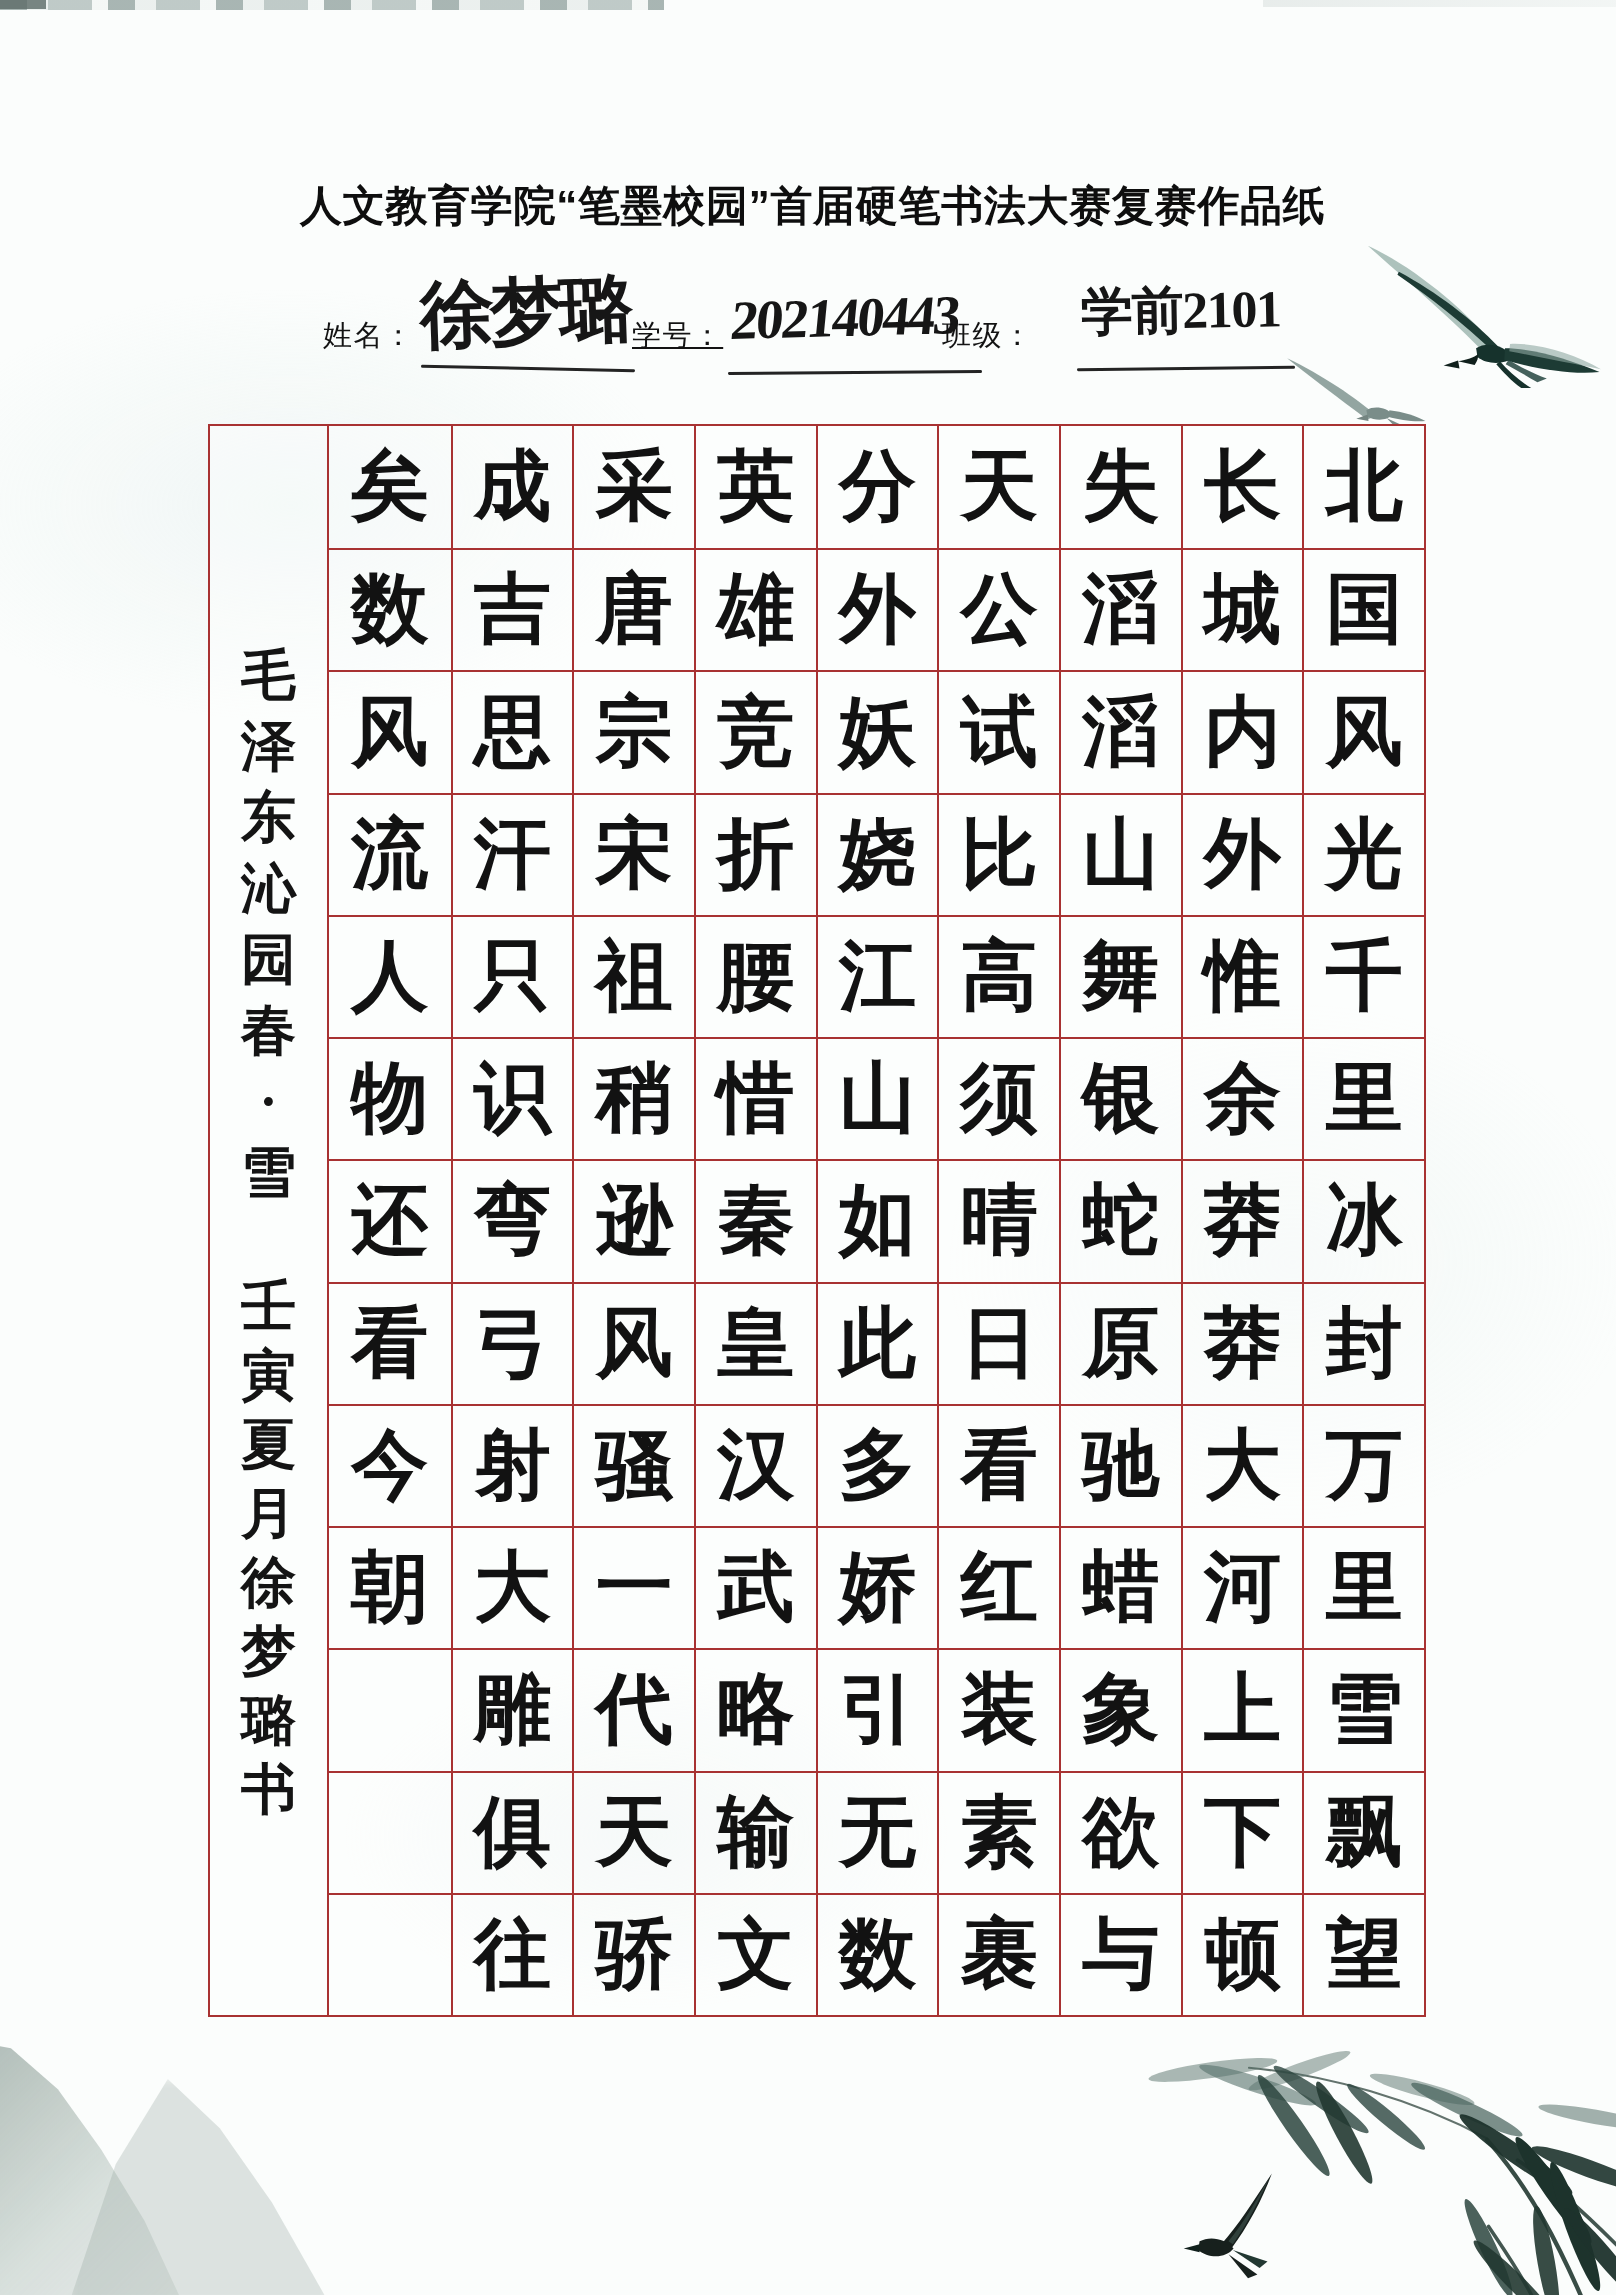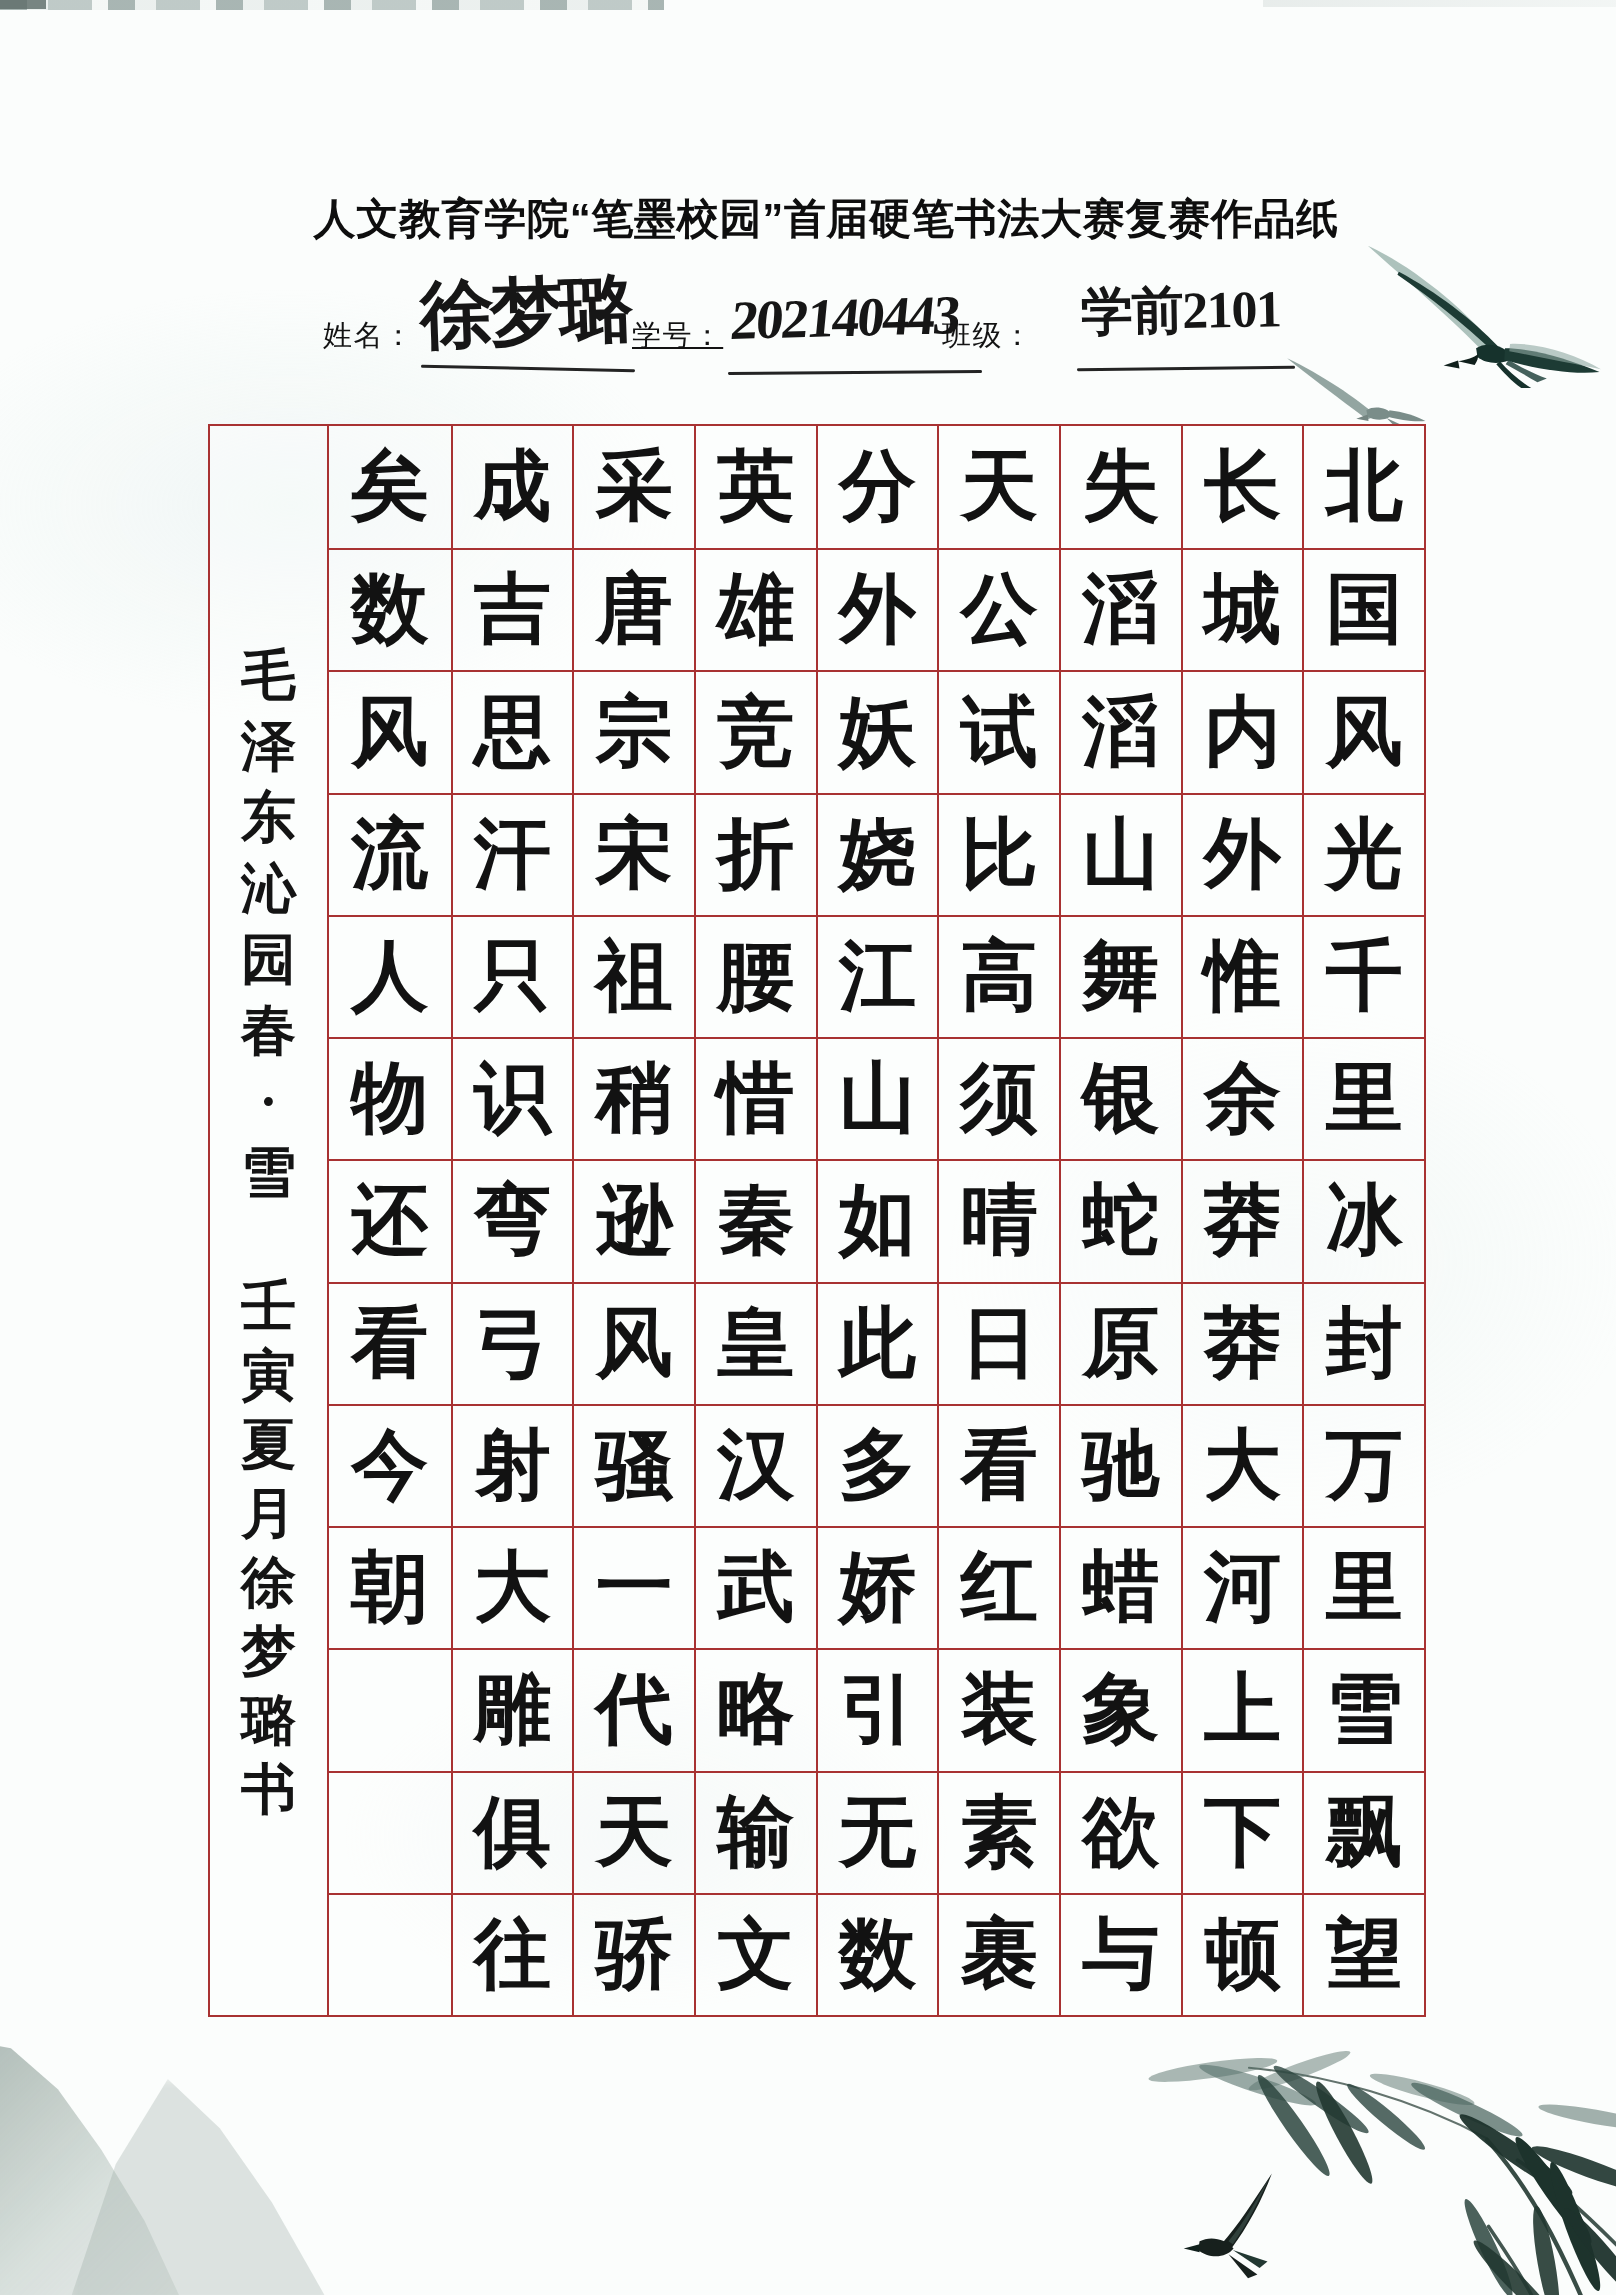--- a/index.html
+++ b/index.html
@@ -20,22 +20,22 @@
       rgba(104,126,122,.75) 0 27.4px, rgba(168,184,180,.25) 27.4px 48px,
       rgba(118,140,136,.6) 48px 92px, rgba(190,202,199,.15) 92px 108px);
   }
   .edge-smudge-top-right{
     position:absolute;left:1263px;top:0;width:354px;height:7.2px;opacity:.35;
     background:linear-gradient(90deg, rgba(140,158,154,.5), rgba(170,184,180,.3));
   }
   .edge-corner-dark{position:absolute;left:0;top:0;width:46px;height:8.7px;background:#5b6a66;opacity:.8;}
   
   .doc-title{
-    position:absolute;left:300px;top:193px;width:1039px;height:52px;
-    font-size:42px;line-height:52px;font-weight:bold;text-align:right;
+    position:absolute;left:300px;top:180px;width:1039px;height:52px;
+    font-size:42px;line-height:52px;font-weight:bold;text-align:left;
     letter-spacing:0.7px;color:#0e0e0e;
   }
   .form-label{position:absolute;top:316px;font-size:29px;line-height:38px;color:#131313;letter-spacing:1.4px;}
   .hand{font-family:"Liberation Serif","DejaVu Serif",serif;color:#161616;}
   .hand-name{
     position:absolute;left:420px;top:273px;font-size:74px;line-height:79px;
     letter-spacing:-4.3px;transform:rotate(-2deg);font-weight:bold;
   }
   .hand-id{
     position:absolute;left:731px;top:287px;font-size:55px;line-height:61px;

